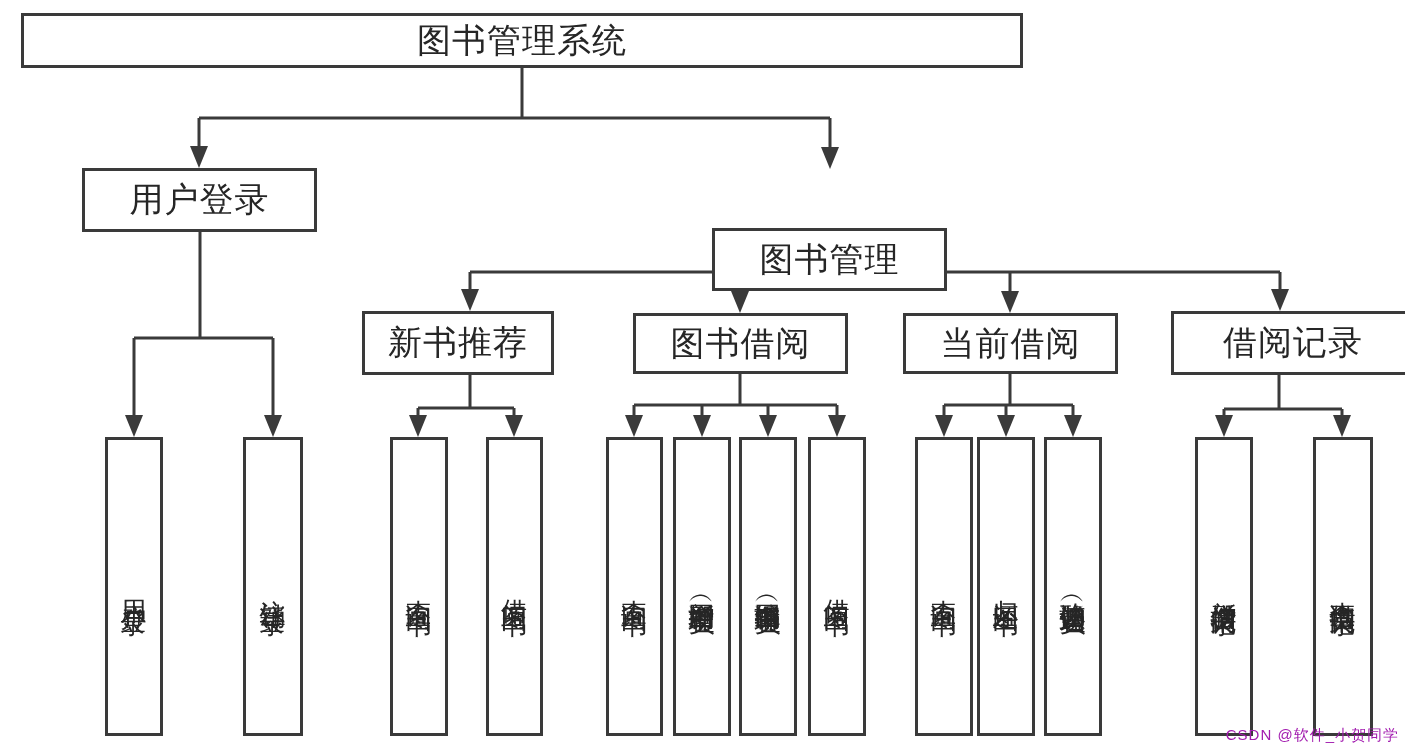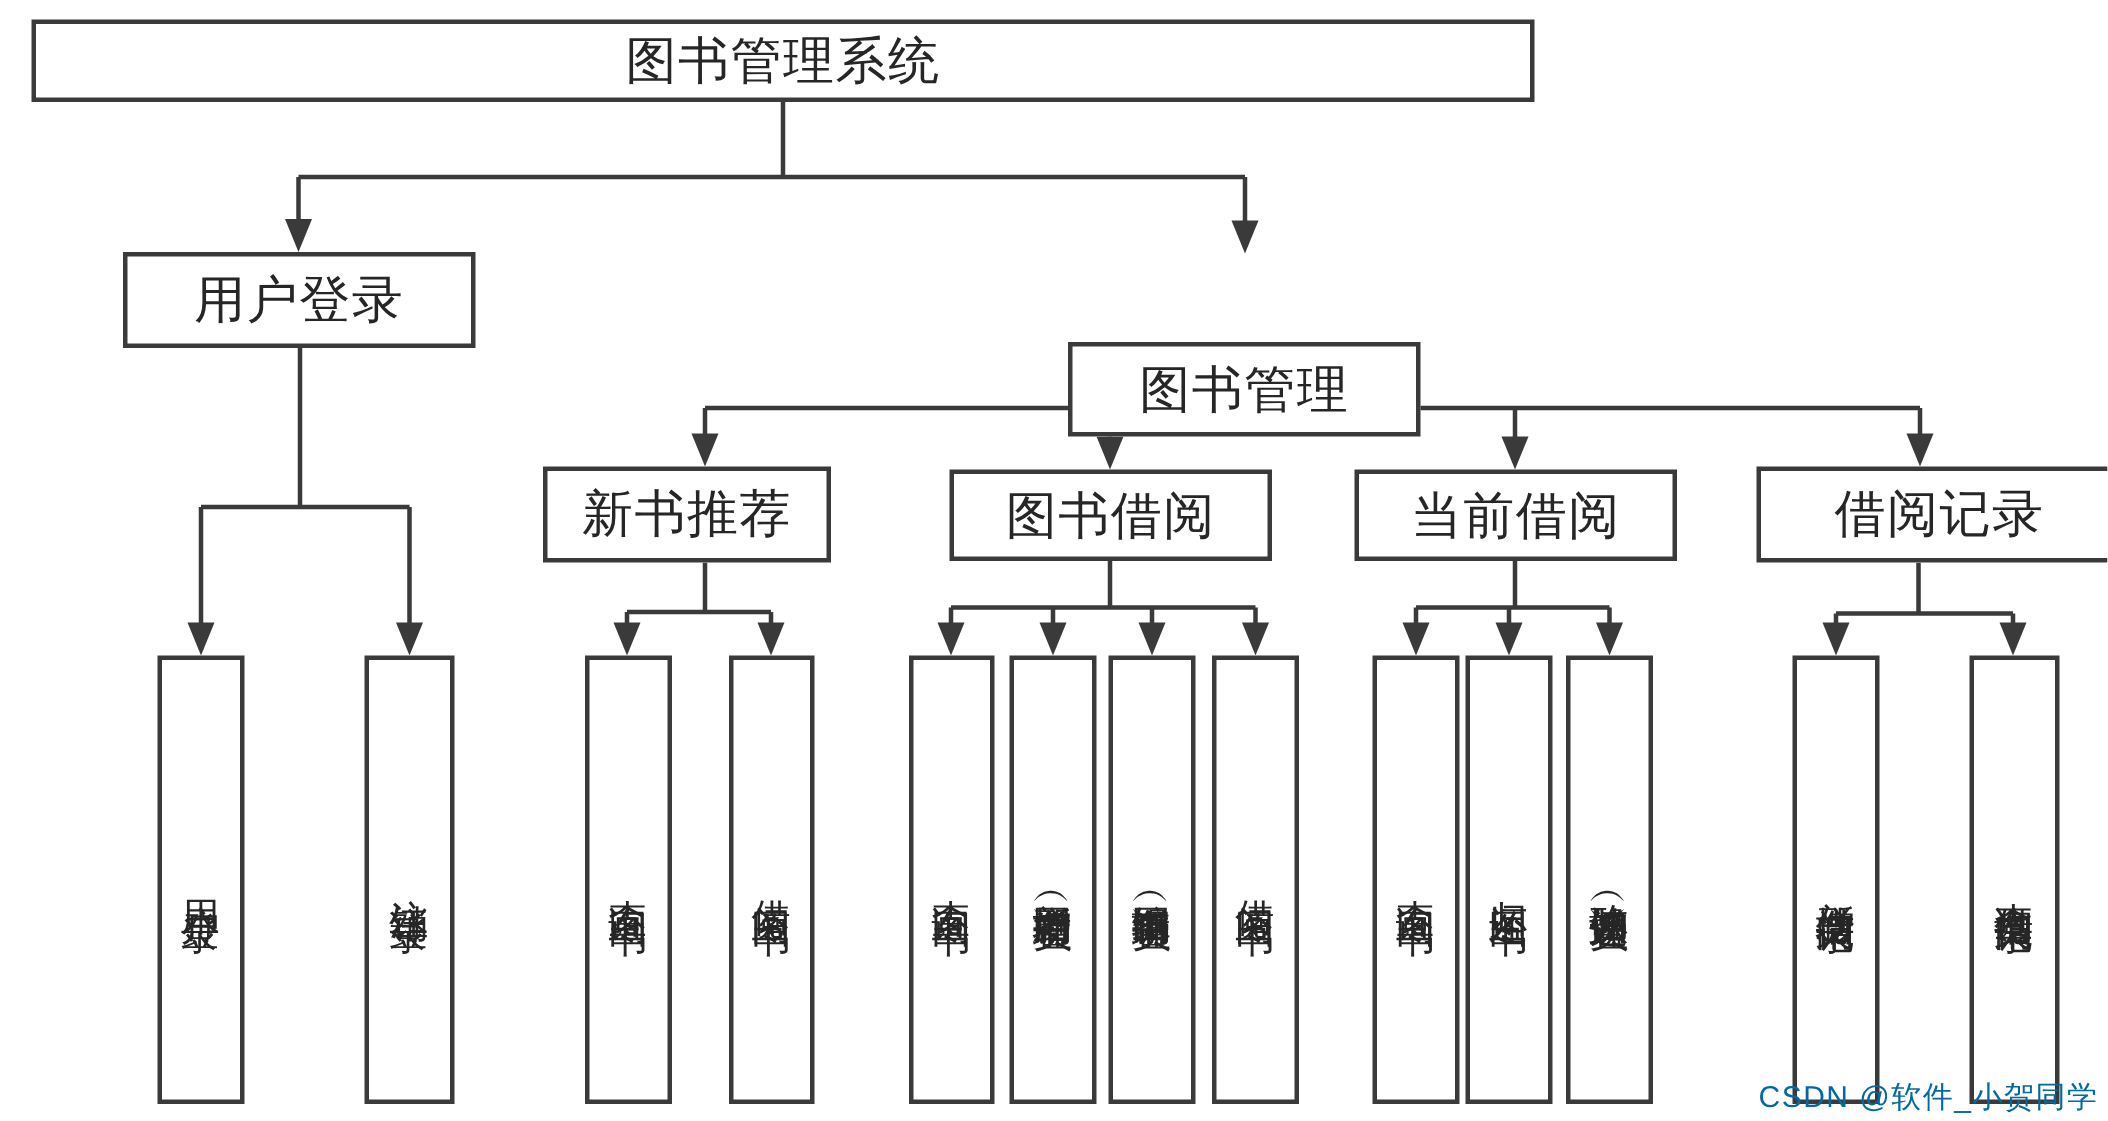--- a/index.html
+++ b/index.html
@@ -38,22 +38,22 @@
     font-size: 26px;
     letter-spacing: 4px;
     line-height: 1;
     white-space: nowrap;
   }
   .watermark {
     position: absolute;
     right: 6px;
     bottom: 2px;
     z-index: 3;
-    font-size: 20px;
-    color: #0369a1;
+    font-size: 15px;
+    color: #a21caf;
     letter-spacing: 1px;
     white-space: nowrap;
   }
 </style>
 </head>
 <body>
 
 <div class="canvas">
 
   <svg class="edges" width="1405" height="747" viewBox="0 0 1405 747">

